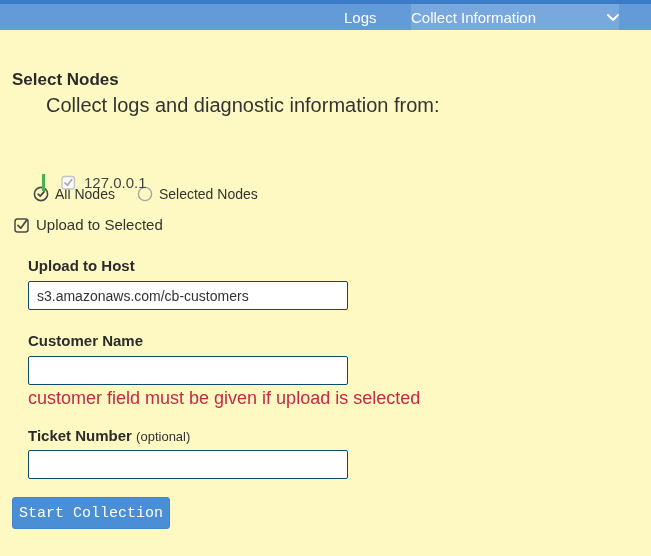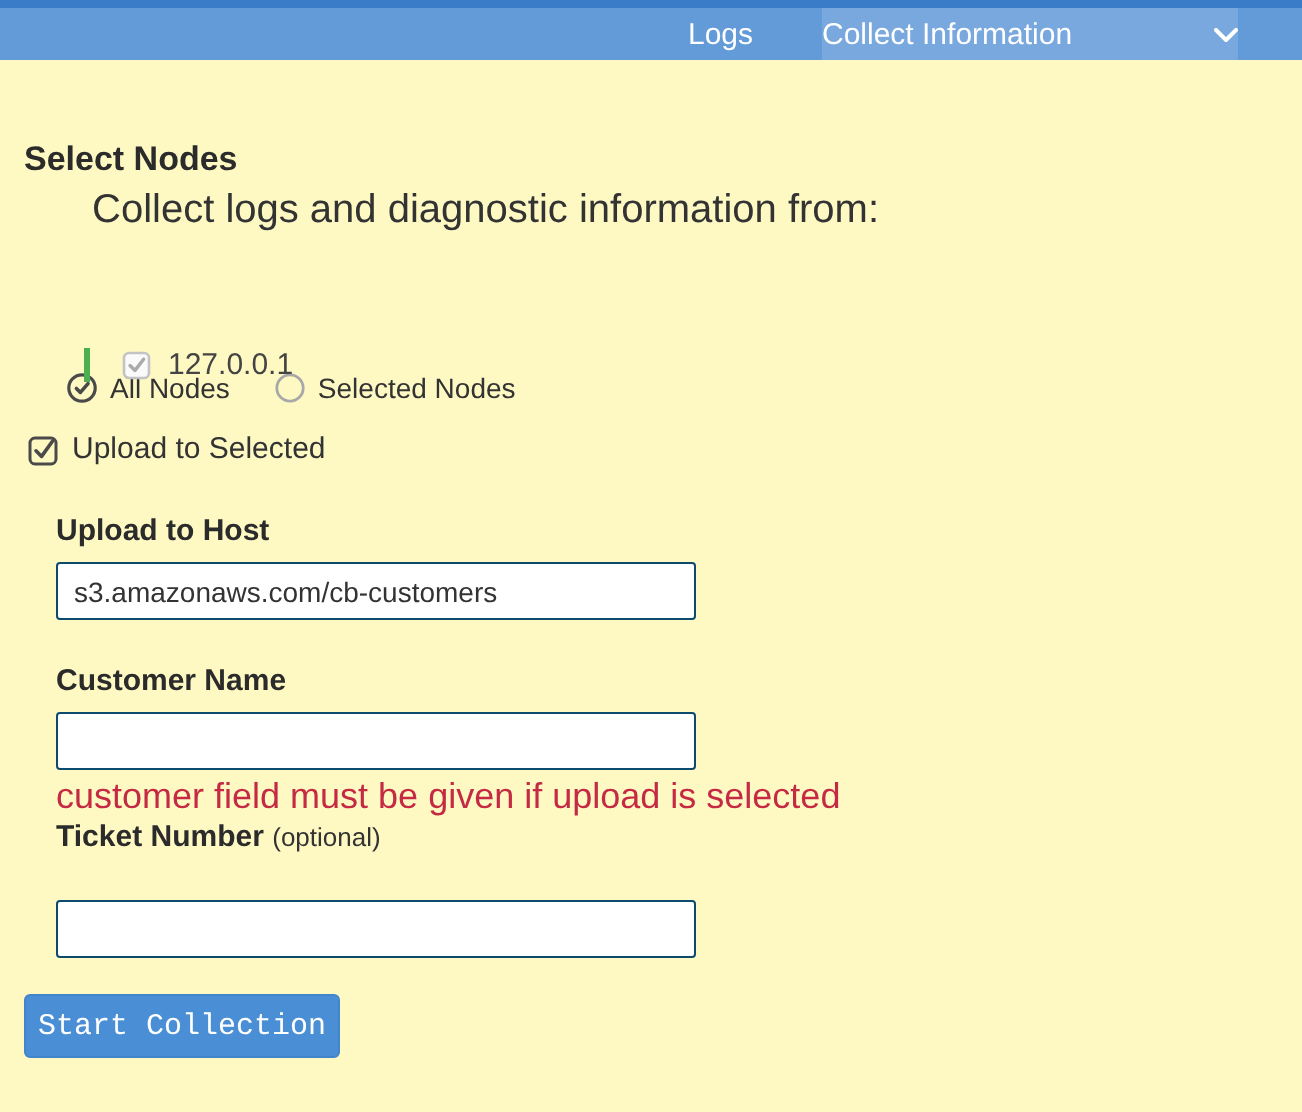--- a/index.html
+++ b/index.html
@@ -180,21 +180,21 @@
     <span class="cb-label">Upload to Selected</span>
   </div>
 
   <div class="field-label" style="top: 257px;">Upload to Host</div>
   <input class="text-input" style="top: 281px;" type="text" value="s3.amazonaws.com/cb-customers">
 
   <div class="field-label" style="top: 332px;">Customer Name</div>
   <input class="text-input" style="top: 356px;" type="text" value="">
   <div class="error-text">customer field must be given if upload is selected</div>
 
-  <div class="field-label" style="top: 410px;">
+  <div class="field-label" style="top: 427px;">
     <span>Ticket Number</span>
     <span class="optional">(optional)</span>
   </div>
   <input class="text-input" style="top: 450px;" type="text" value="">
 
   <button class="start-button">Start Collection</button>
 
 </div>
 
 </body></html>

